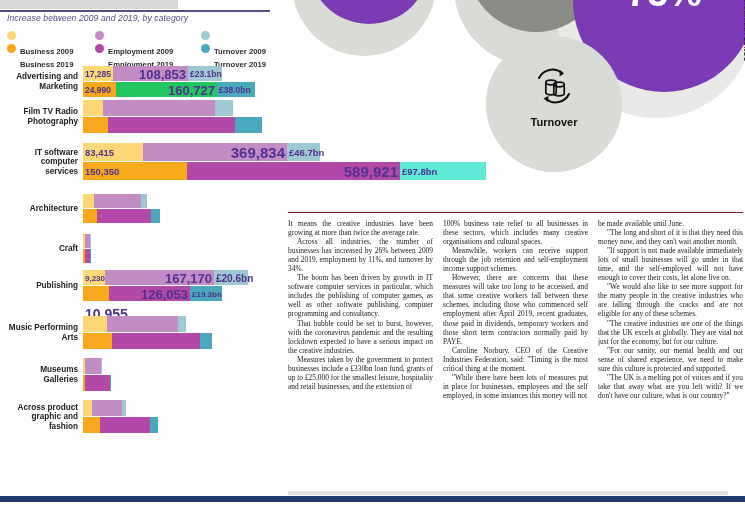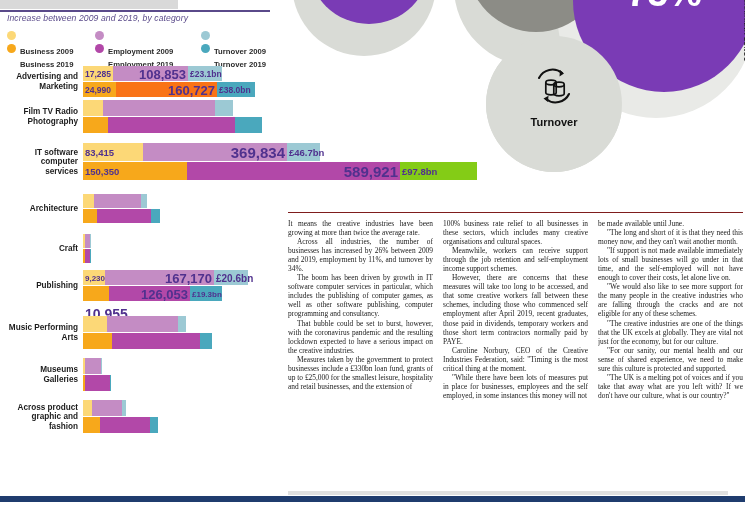--- a/index.html
+++ b/index.html
@@ -186,21 +186,21 @@
               <span class="seg-val right" style="font-size: 13px;">108,853</span>
             </div>
             <div class="seg" style="width: 34px; background: rgb(156, 201, 212);">
               <span class="seg-val" style="font-size: 8.5px;">£23.1bn</span>
             </div>
           </div>
           <div class="bar" style="height: 15px; margin-top: 1px;">
             <div class="seg" style="width: 33px; background: rgb(247, 168, 27);">
               <span class="seg-val" style="font-size: 8.5px; color: rgb(80, 49, 142);">24,990</span>
             </div>
-            <div class="seg" style="width: 101px; background: #f97316;">
+            <div class="seg" style="width: 101px; background: #22c55e;">
               <span class="seg-val right" style="font-size: 13px;">160,727</span>
             </div>
             <div class="seg" style="width: 38px; background: rgb(74, 168, 189);">
               <span class="seg-val" style="font-size: 8.5px;">£38.0bn</span>
             </div>
           </div>
         </div>
       </div>
       <div class="cat-row" style="position: absolute; top: 42px; height: 34px;">
         <div class="cat-label" style="top: 7.4px;">
@@ -238,21 +238,21 @@
               <span class="seg-val" style="font-size: 9.5px;">£46.7bn</span>
             </div>
           </div>
           <div class="bar" style="height: 18px; margin-top: 1px;">
             <div class="seg" style="width: 104px; background: rgb(247, 168, 27);">
               <span class="seg-val" style="font-size: 9.5px; color: rgb(80, 49, 142);">150,350</span>
             </div>
             <div class="seg" style="width: 213px; background: rgb(178, 72, 168);">
               <span class="seg-val right" style="font-size: 15px;">589,921</span>
             </div>
-            <div class="seg" style="width: 77px; background: #84cc16;">
+            <div class="seg" style="width: 86px; background: #5eead4;">
               <span class="seg-val" style="font-size: 9.5px;">£97.8bn</span>
             </div>
           </div>
         </div>
       </div>
       <div class="cat-row" style="position: absolute; top: 136px; height: 30px;">
         <div class="cat-label" style="top: 10.2px;">
           <div>Architecture</div>
         </div>
         <div class="bars">

